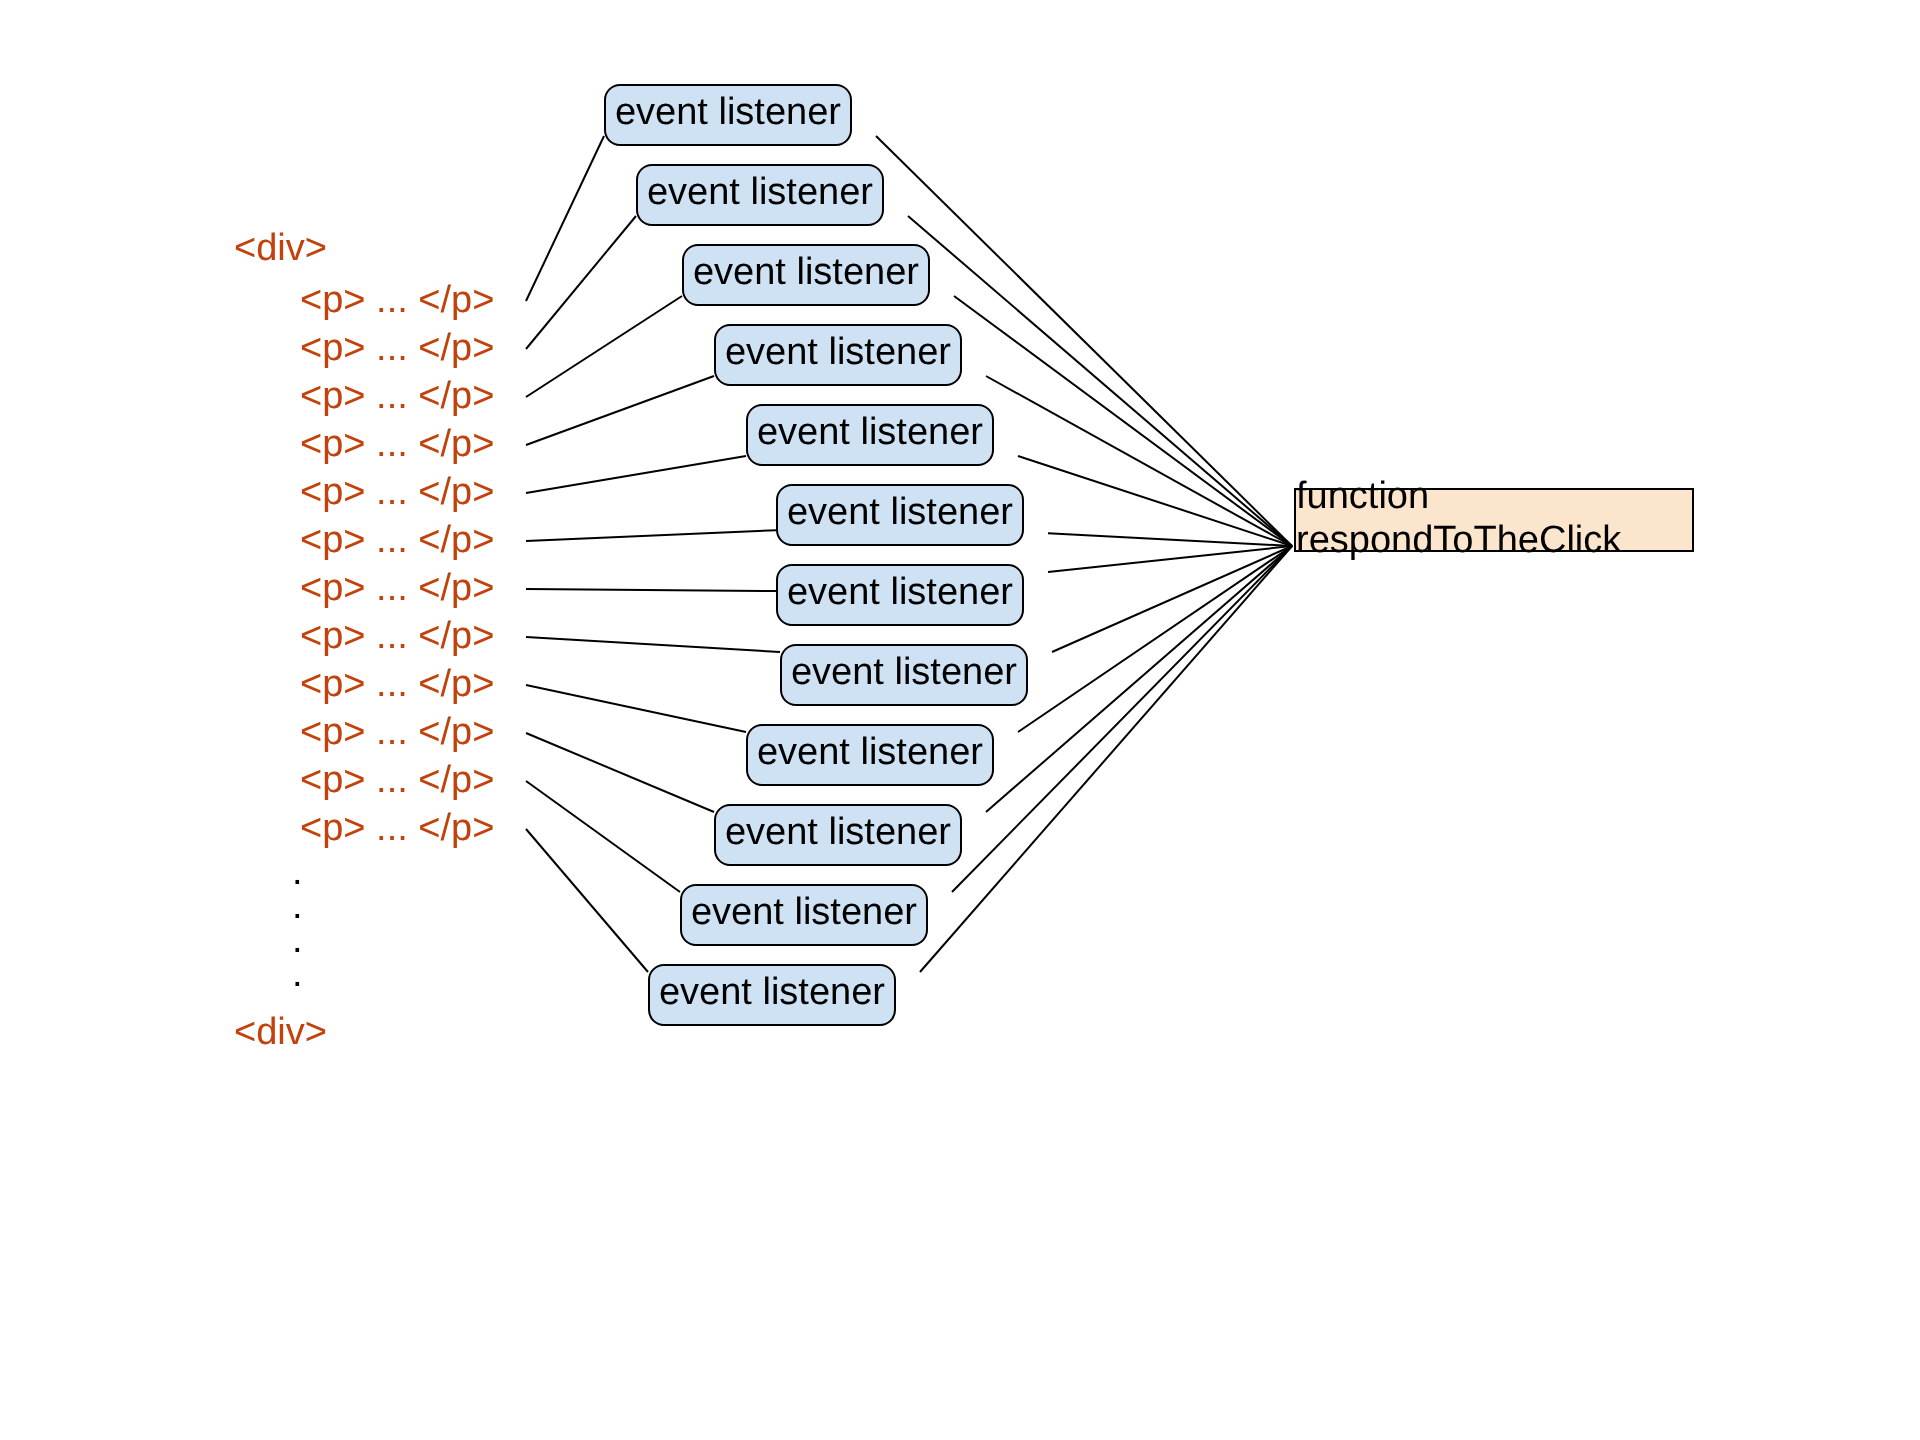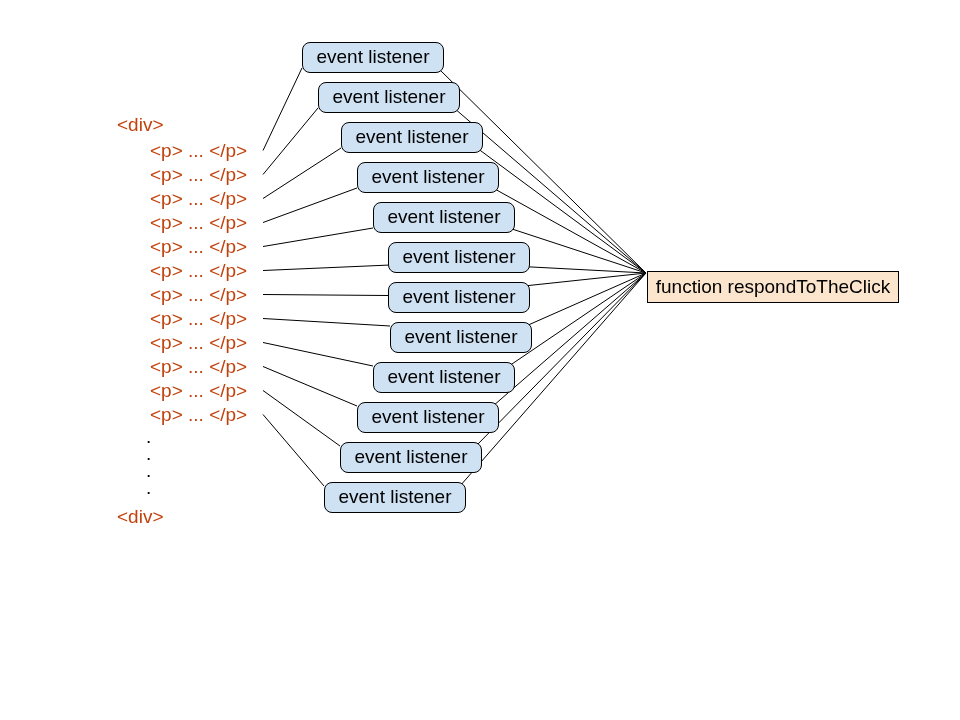--- a/index.html
+++ b/index.html
@@ -25,35 +25,35 @@
     color: #c2410c;
   }
   .code-dot {
     position: absolute;
     font-size: 19px;
     line-height: 10px;
     color: #000000;
   }
   .listener-box {
     position: absolute;
-    width: 142px;
+    width: 124px;
     height: 31px;
     box-sizing: border-box;
     border: 1px solid #000000;
     border-radius: 8px;
     display: flex;
     align-items: center;
     justify-content: center;
     font-size: 19px;
   }
   .handler-box {
     position: absolute;
     left: 647px;
-    top: 271px;
-    width: 252px;
+    top: 244px;
+    width: 200px;
     height: 32px;
     box-sizing: border-box;
     border: 1px solid #000000;
     display: flex;
     align-items: center;
     justify-content: center;
     font-size: 19px;
   }
 </style>
 </head>

